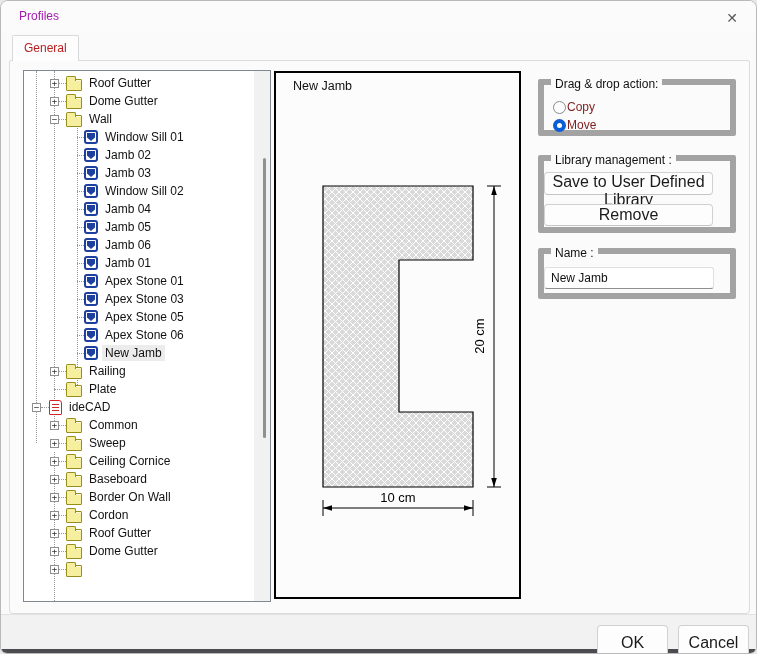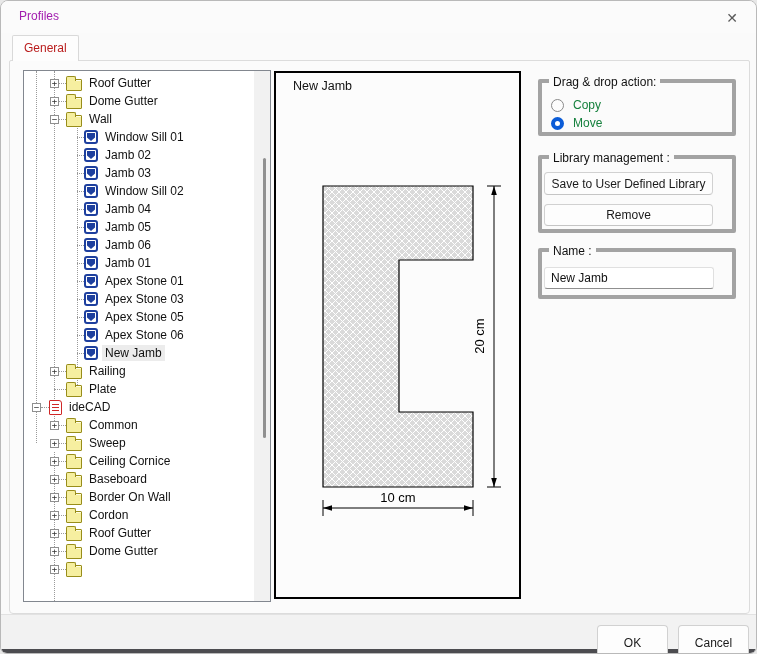--- a/index.html
+++ b/index.html
@@ -58,33 +58,33 @@
   .tlabel { margin-left:4px; padding:1px 3px; white-space:nowrap; }
   .tree-row.selected .tlabel { background:#ececec; }
   .scroll-track { position:absolute; right:0; top:0; width:16px; height:530px; background:#f1f1f1; z-index:3; }
   .scroll-thumb { position:absolute; left:9px; top:87px; width:3px; height:280px; background:#909090; border-radius:2px; }
   
   .preview { position:absolute; left:273px; top:70px; width:247px; height:528px; background:#fcfcfc;
              border:2px solid #000; z-index:2; }
   .preview-title { position:absolute; left:17px; top:6px; font-size:12.5px; color:#111; z-index:2; }
   .preview svg { position:absolute; left:0; top:0; }
   
-  .groupbox { position:absolute; border:4px solid #a3a3a3; border-radius:2px; z-index:2; background:transparent; }
+  .groupbox { position:absolute; border:6px solid #a3a3a3; border-radius:2px; z-index:2; background:transparent; }
   .groupbox .legend { position:absolute; top:-8px; left:7px; padding:0 4px; background:#fbfbfb;
                       font-size:12px; color:#111; white-space:nowrap; }
   #grp-dragdrop { left:537px; top:78px; width:198px; height:57px; }
   #grp-library  { left:537px; top:154px; width:198px; height:78px; }
   #grp-name     { left:537px; top:247px; width:198px; height:51px; }
-  .radio-row { position:absolute; display:flex; align-items:center; gap:9px; font-size:12px; color:#15803d; }
+  .radio-row { position:absolute; display:flex; align-items:center; gap:1px; font-size:12px; color:#7f1d1d; }
   #radio-copy-row { left:9px; top:15px; }
   #radio-move-row { left:9px; top:33px; }
   .radio { width:13px; height:13px; border-radius:50%; background:#fdfdfd; border:1px solid #8a8a8a; }
   .radio.checked { border:4px solid #0b5cd7; background:#fff; }
   .btn { position:absolute; background:#fdfdfd; border:1px solid #d1d1d1; border-bottom-color:#c5c5c5;
-         border-radius:4px; font-size:12px; color:#1a1a1a; text-align:center; font-family:"Liberation Sans", sans-serif; }
+         border-radius:4px; font-size:16px; color:#1a1a1a; text-align:center; font-family:"Liberation Sans", sans-serif; }
   #btn-save   { left:543px; top:171px; width:169px; height:23px; z-index:3; }
   #btn-remove { left:543px; top:203px; width:169px; height:22px; z-index:3; }
   .name-input { position:absolute; left:543px; top:266px; width:170px; height:22px; background:#fff;
                 border:1px solid #e0e0e0; border-bottom:1px solid #8f8f8f; border-radius:3px;
                 font-size:12px; color:#111; padding:0 6px; z-index:3; font-family:"Liberation Sans", sans-serif; }
   
   .footer { position:absolute; left:0; top:613px; width:100%; height:37px; background:#f2f2f2;
             border-top:1px solid #e2e2e2; }
   #btn-ok     { left:596px; top:624px; width:71px; height:36px; z-index:3; }
   #btn-cancel { left:677px; top:624px; width:71px; height:35px; z-index:3; }

